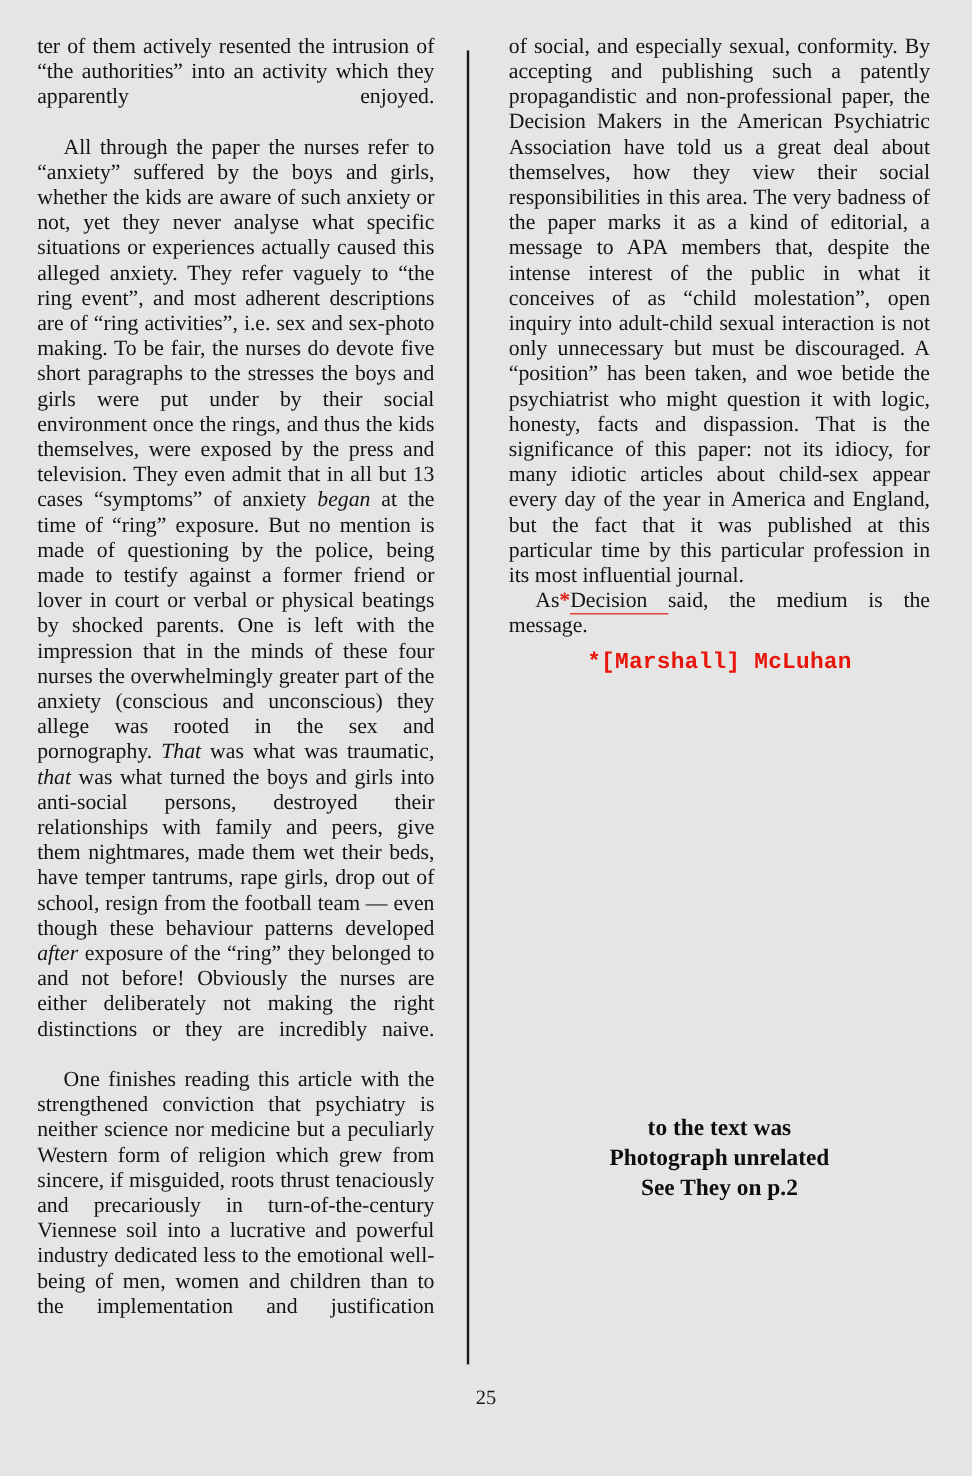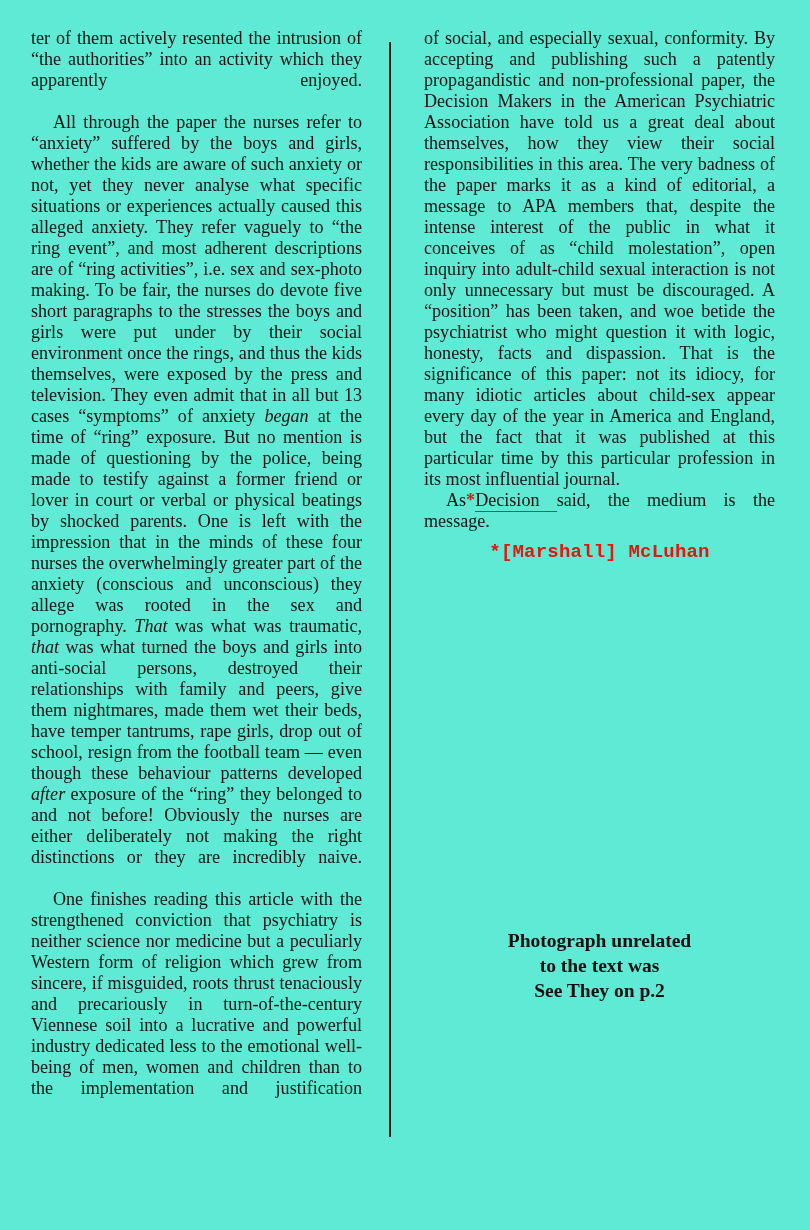--- a/index.html
+++ b/index.html
@@ -12,21 +12,21 @@
     height: 1230px;
     position: relative;
     overflow: hidden;
     font-family: "Liberation Serif", "DejaVu Serif", serif;
     color: #111111;
   }
 
   .page {
     position: absolute;
     inset: 0;
-    background: #5eead4;
+    background: #e5e5e5;
   }
 
   
   .col {
     position: absolute;
     top: 28px;
     text-align: justify;
     font-size: 18.1px;
     line-height: 21px;
     color: #131313;
@@ -138,19 +138,20 @@
     <p>
       <span>of social, and especially sexual, conformity. By accepting and publishing such a patently propagandistic and non-professional paper, the Decision Makers in the American Psychiatric Association have told us a great deal about themselves, how they view their social responsibilities in this area. The very badness of the paper marks it as a kind of editorial, a message to APA members that, despite the intense interest of the public in what it conceives of as “child molestation”, open inquiry into adult-child sexual interaction is not only unnecessary but must be discouraged. A “position” has been taken, and woe betide the psychiatrist who might question it with logic, honesty, facts and dispassion. That is the significance of this paper: not its idiocy, for many idiotic articles about child-sex appear every day of the year in America and England, but the fact that it was published at this particular time by this particular profession in its most influential journal.</span>
     </p>
     <p class="indent">
       <span>As</span><span class="annot-red">*</span><span class="annot-underline">Decision </span><span>said, the medium is the message.</span>
     </p>
     <div class="footnote-red">*[Marshall] McLuhan</div>
   </div>
 
   <div class="note-block">
+    <div>to the text was</div>
     <div>Photograph unrelated</div>
-    <div>to the text was</div>
     <div>See They on p.2</div>
   </div>
 
+  <div class="folio">25</div>
 
 </div>
 
 </body></html>

